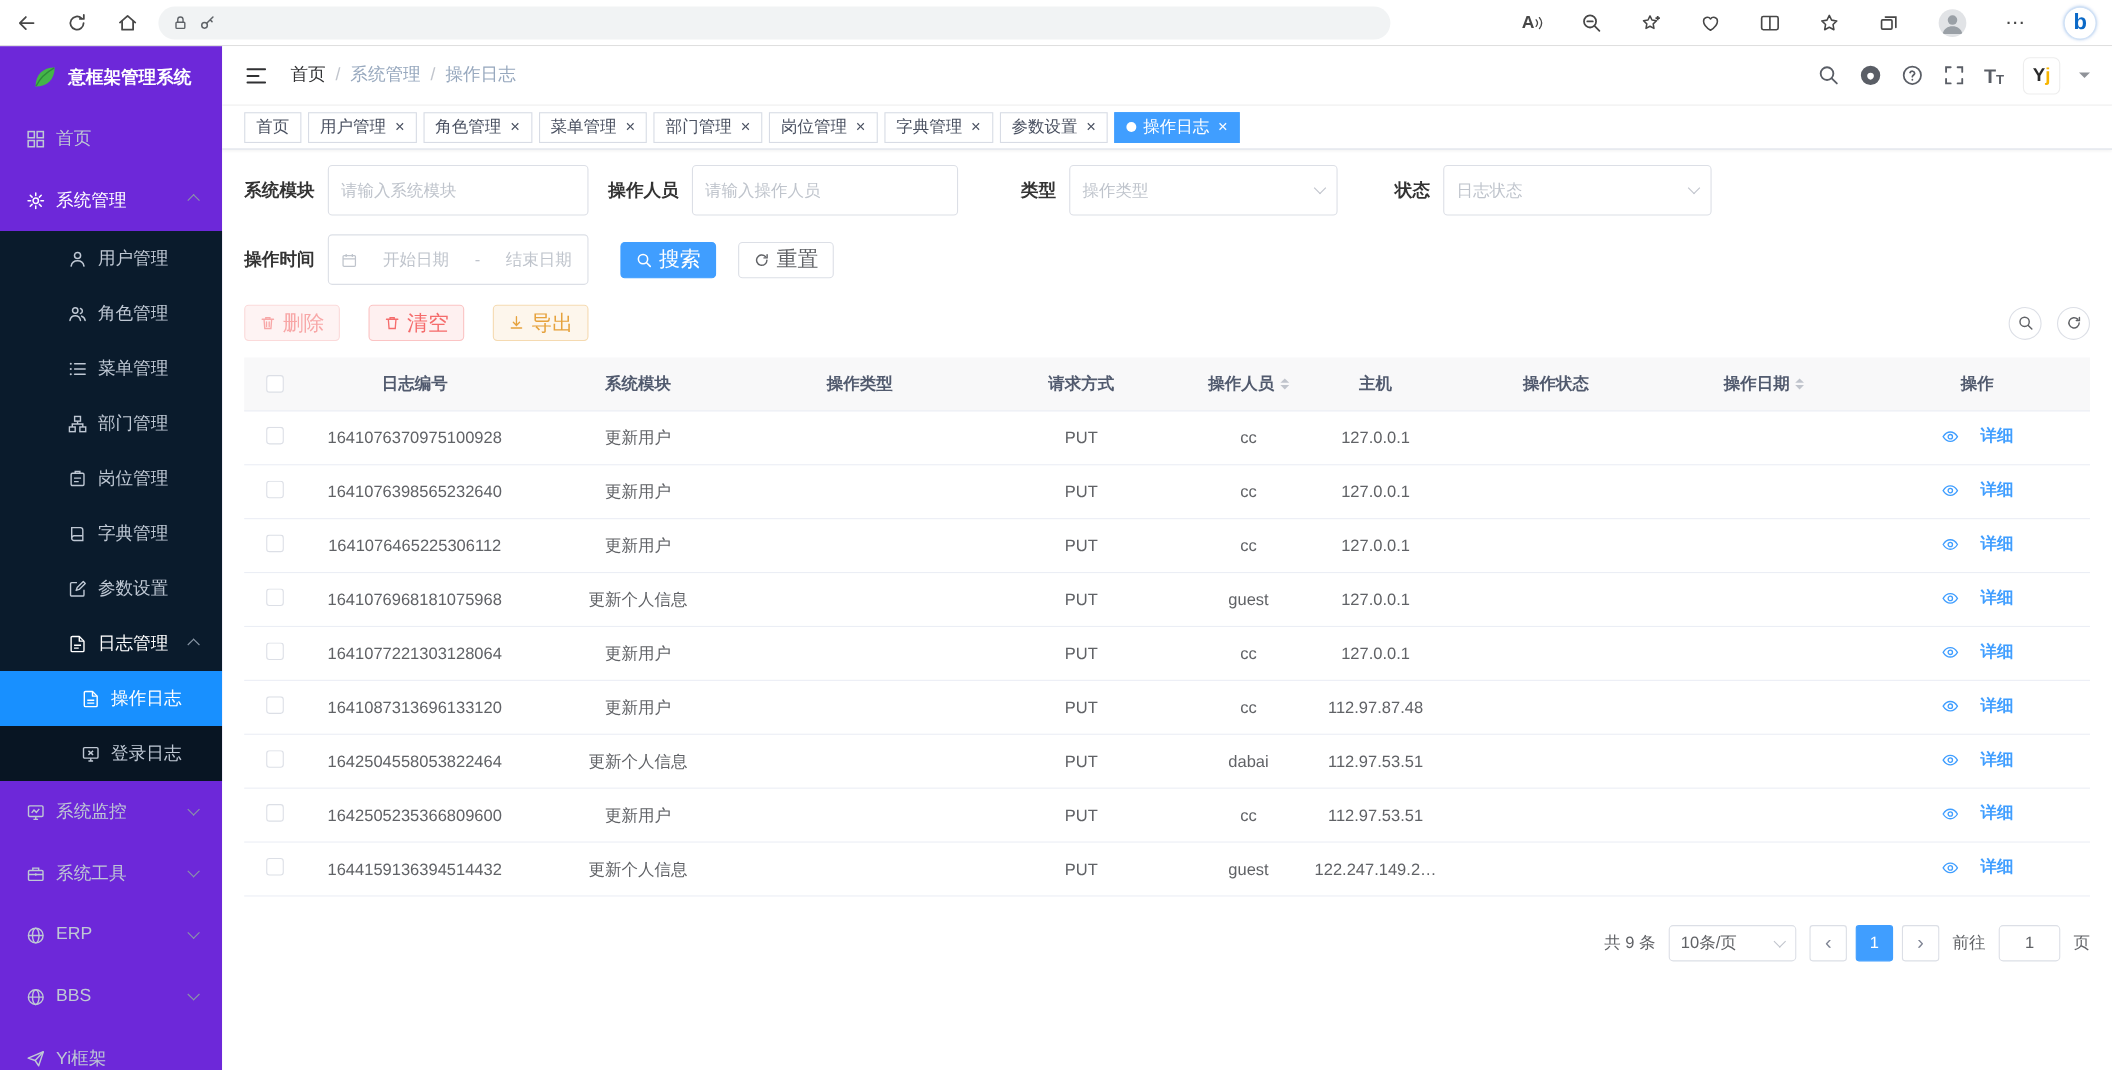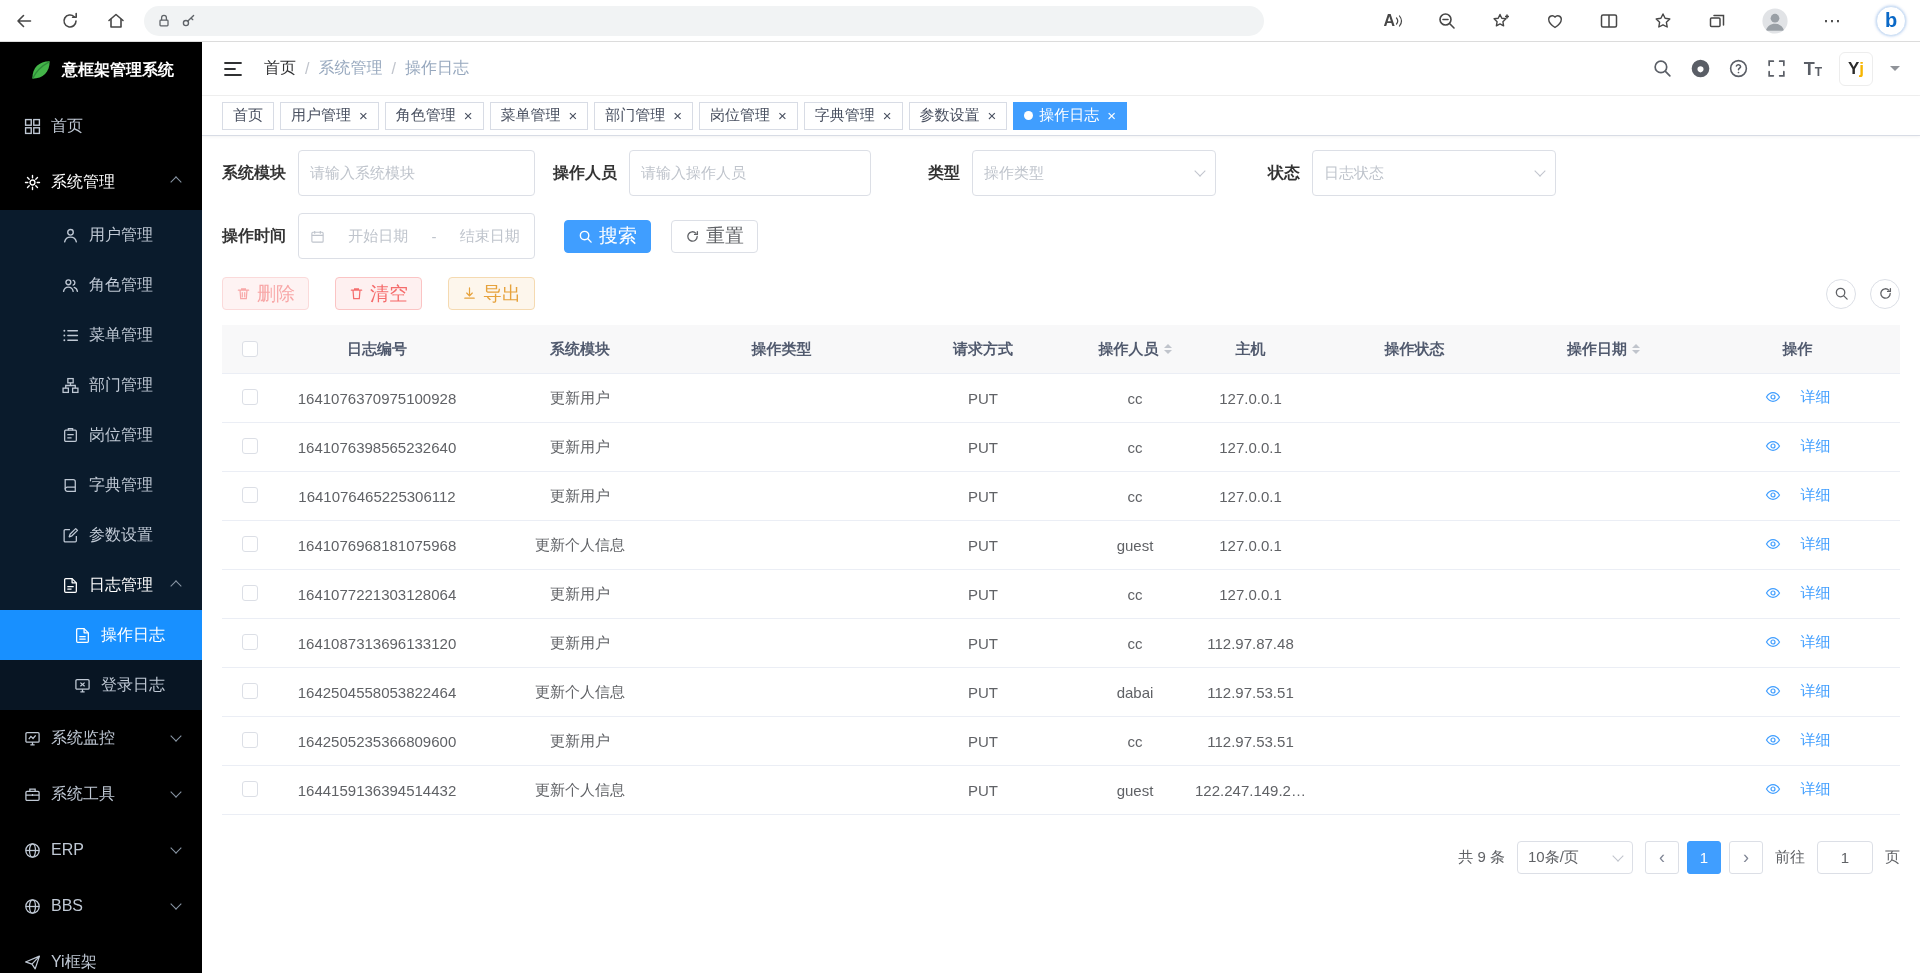--- a/index.html
+++ b/index.html
@@ -20,21 +20,21 @@
   .bing{width:30px;height:30px;border-radius:50%;background:#fff;border:1px solid #cfe0f5;
     box-shadow:0 0 3px rgba(0,90,200,.35);display:flex;align-items:center;justify-content:center;
     color:#0b69c7;font-weight:bold;font-size:20px;}
   .more-dots{font-size:18px;letter-spacing:1px;color:#474747;}
   .ra-wrap{display:inline-flex;align-items:center;font-size:16px;font-weight:bold;color:#474747;}
 
   
   .app{display:flex;height:931px;}
 
   
-  .sidebar{width:202px;flex-shrink:0;background:#000000;overflow:hidden;}
+  .sidebar{width:202px;flex-shrink:0;background:#6d28d9;overflow:hidden;}
   .logo{height:56px;display:flex;align-items:center;justify-content:center;gap:8px;
     color:#fff;font-weight:bold;font-size:16px;white-space:nowrap;}
   .mi{display:flex;align-items:center;position:relative;font-size:16px;color:#bfc8d4;cursor:pointer;}
   .mi.lv1{height:56px;padding-left:24px;}
   .mi.lv2{height:50px;padding-left:62px;background:#0a1b2c;}
   .mi.lv3{height:50px;padding-left:74px;background:#081523;}
   .mi.trail{color:#fff;}
   .mi.active{background:#1890ff;color:#fff;}
   .micon{width:17px;height:17px;margin-right:10px;display:inline-flex;flex-shrink:0;}
   .micon svg{width:100%;height:100%;}
@@ -111,21 +111,21 @@
   .thead,.tr{display:flex;align-items:center;height:49px;border-bottom:1px solid #ebeef5;}
   .thead{background:#f8f8f9;}
   .th{font-size:15px;font-weight:bold;color:#515a6e;display:flex;align-items:center;justify-content:center;}
   .td{font-size:15px;color:#606266;text-align:center;white-space:nowrap;overflow:hidden;}
   .c0{width:55px;} .c1{width:200px;} .c2{width:206px;} .c3{width:197px;} .c4{width:206px;}
   .c5{width:98px;} .c6{width:133px;} .c7{width:195px;} .c8{width:183px;} .c9{width:205px;}
   .cb{display:inline-block;width:16px;height:16px;border:1px solid #dcdfe6;border-radius:3px;background:#fff;cursor:pointer;}
   .sort{display:inline-flex;flex-direction:column;margin-left:5px;cursor:pointer;}
   .sort .su{width:0;height:0;border:4px solid transparent;border-bottom-color:#c0c4cc;margin-bottom:2px;}
   .sort .sd{width:0;height:0;border:4px solid transparent;border-top-color:#c0c4cc;}
-  .detail{color:#409eff;display:inline-flex;align-items:center;gap:20px;cursor:pointer;font-size:15px;text-decoration:none;}
+  .detail{color:#409eff;display:inline-flex;align-items:center;gap:20px;cursor:pointer;font-size:15px;text-decoration:none;font-weight:bold;}
   .detail svg{width:16px;height:16px;}
 
   
   .pagination{display:flex;align-items:center;justify-content:flex-end;margin-top:26px;gap:12px;
     font-size:15px;color:#606266;}
   .size-select{width:116px;height:33px;border:1px solid #dcdfe6;border-radius:4px;display:flex;
     align-items:center;justify-content:space-between;padding:0 10px;cursor:pointer;}
   .pager{display:flex;gap:8px;align-items:center;}
   .pg-btn{width:34px;height:33px;border:1px solid #dcdfe6;border-radius:3px;background:#fff;
     display:flex;align-items:center;justify-content:center;color:#808695;font-size:18px;cursor:pointer;}

